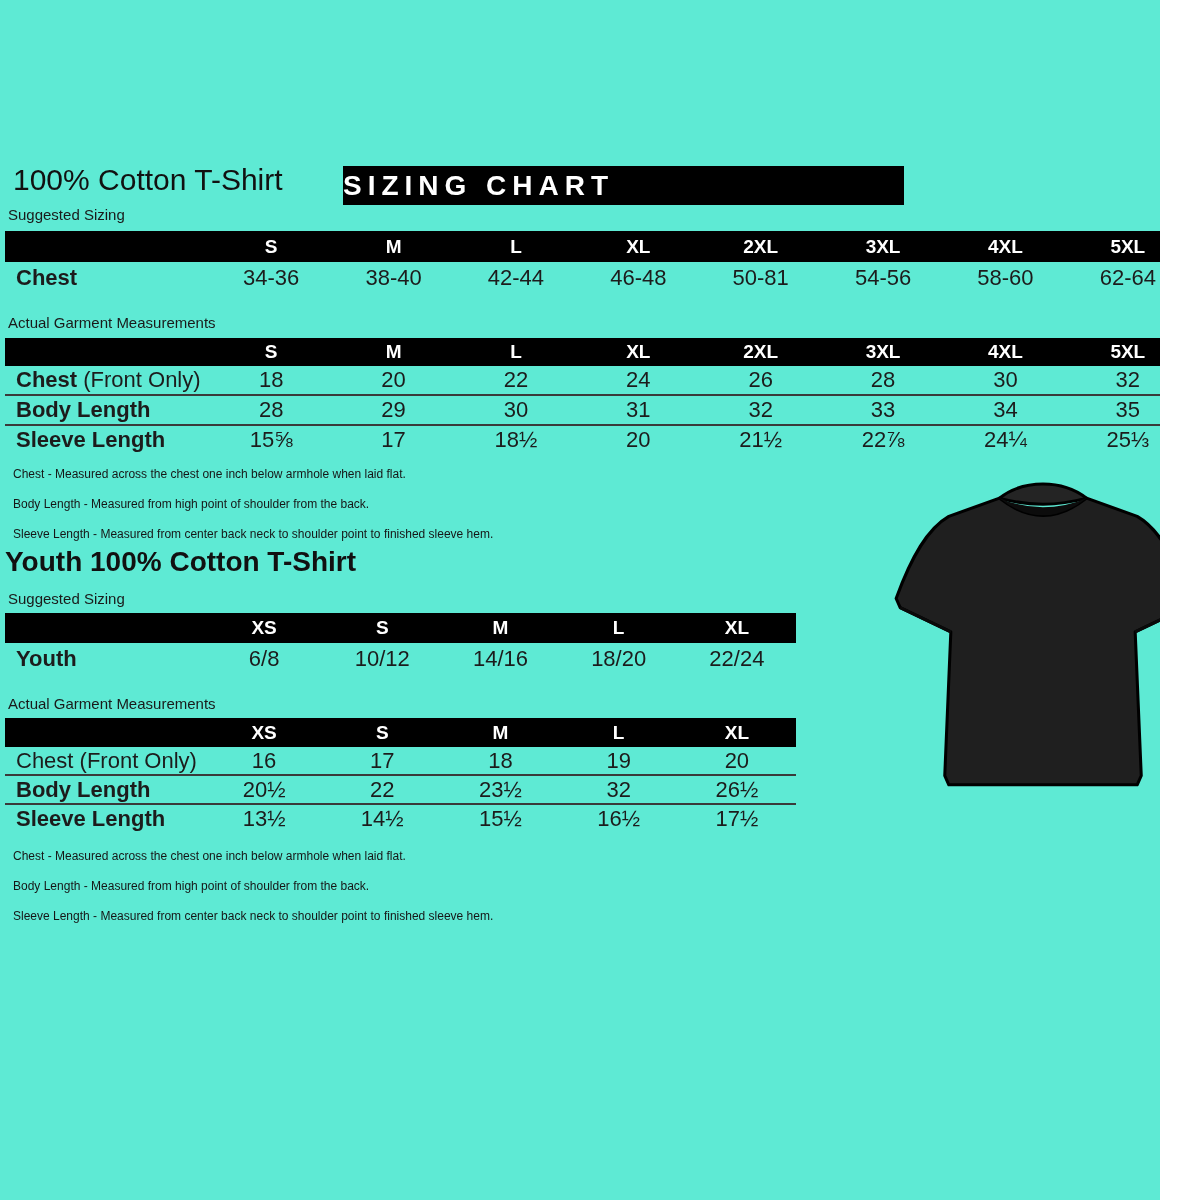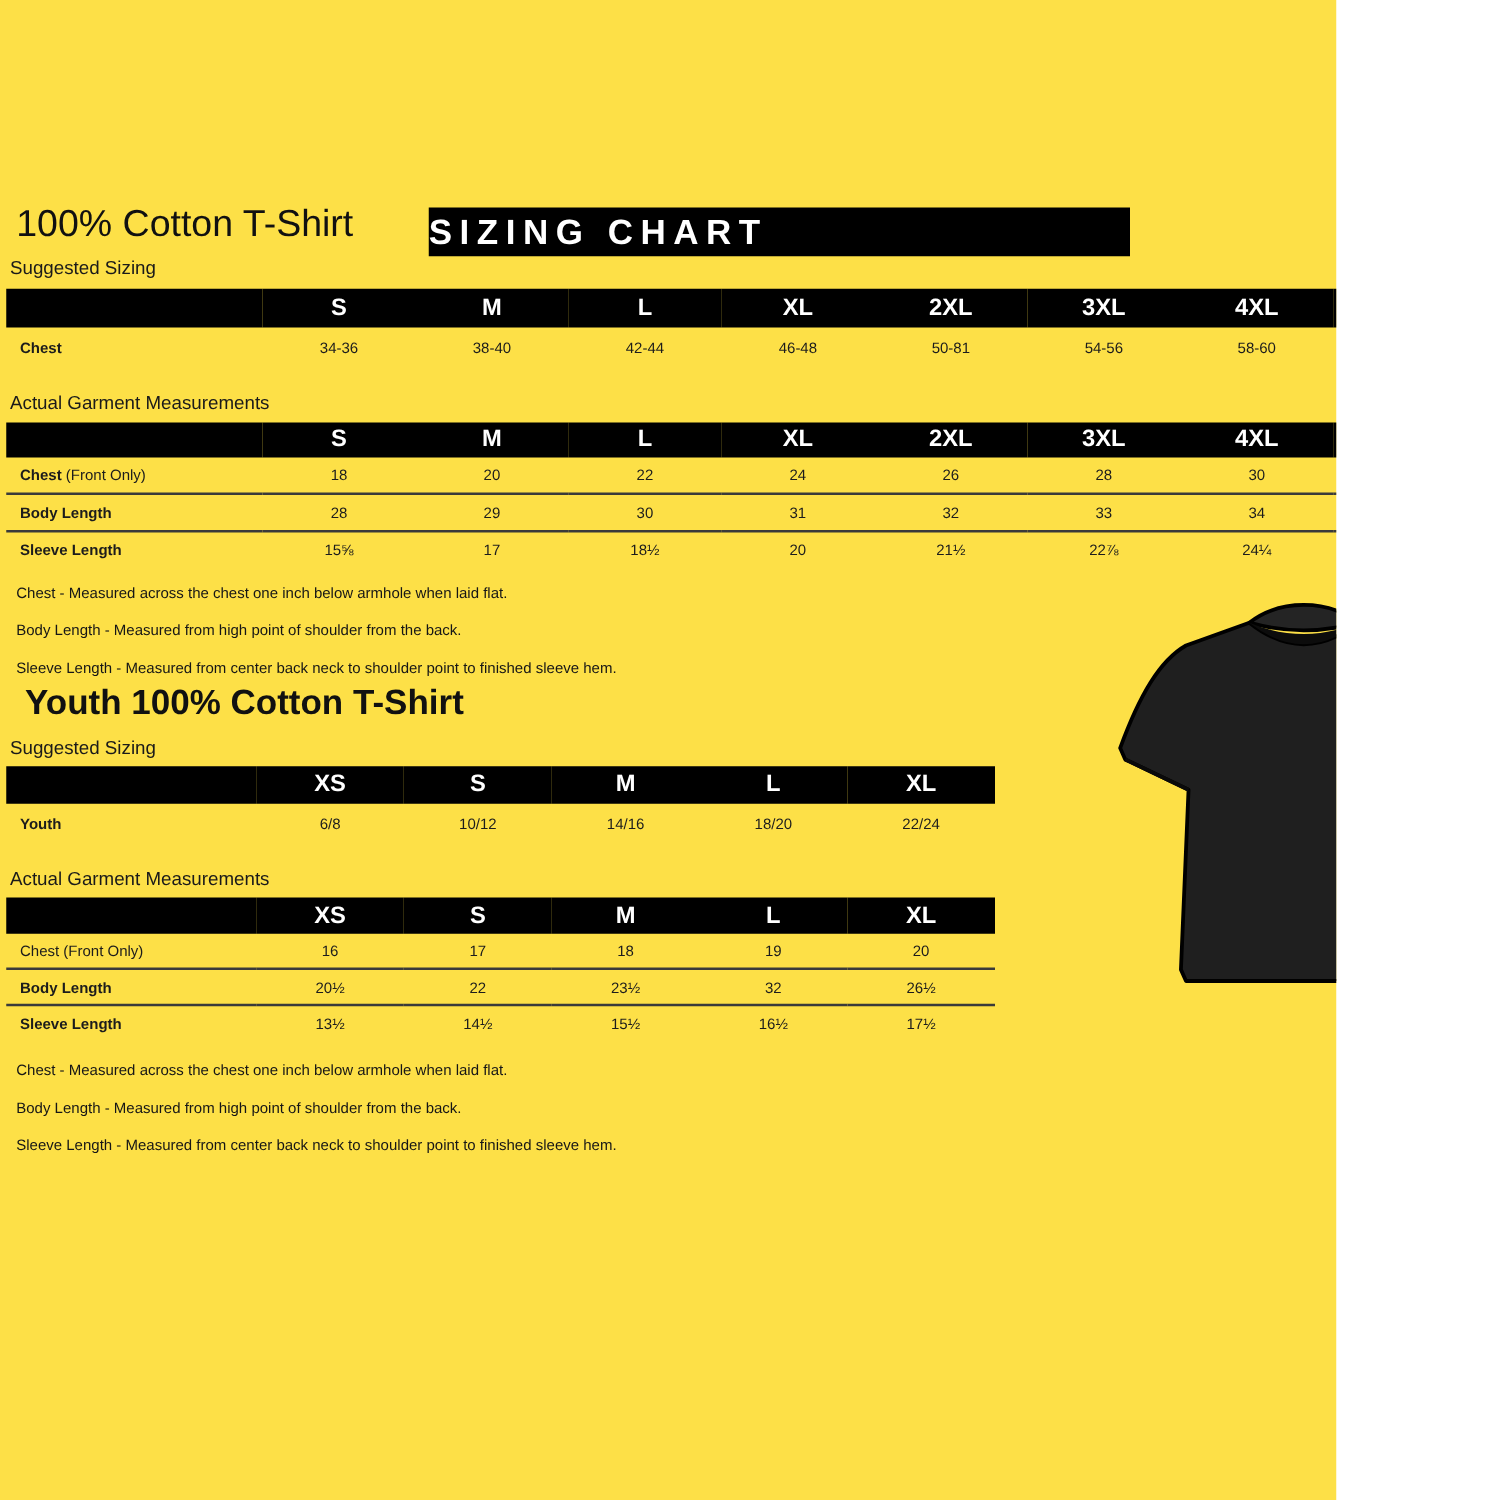--- a/index.html
+++ b/index.html
@@ -1,37 +1,37 @@
 <!DOCTYPE html>
 <html><head>
 <meta charset="utf-8">
 <style>
   html,body{margin:0;padding:0;background:#ffffff;}
-  #page{position:relative;width:1069px;height:1200px;background:#fde047;overflow:hidden;
+  #page{position:relative;width:1160px;height:1200px;background:#5eead4;overflow:hidden;
         font-family:"Liberation Sans", sans-serif;color:#1a1a1a;}
 
   .abs{position:absolute;}
 
   
   #main-title{left:13px;top:163px;font-size:30px;font-weight:400;letter-spacing:0;color:#111;}
   #banner{left:343px;top:166px;width:561px;height:39px;background:#000;color:#fff;
           font-size:28px;font-weight:700;letter-spacing:6px;text-align:left;line-height:40px;}
-  #youth-title{left:20px;top:546px;font-size:28px;font-weight:700;color:#111;}
+  #youth-title{left:5px;top:546px;font-size:28px;font-weight:700;color:#111;}
 
   .section-label{font-size:15px;color:#1a1a1a;}
   #sug-adult{left:8px;top:206px;}
   #agm-adult{left:8px;top:314px;}
   #sug-youth{left:8px;top:590px;}
   #agm-youth{left:8px;top:695px;}
 
   
   table{border-collapse:collapse;table-layout:fixed;}
   th,td{padding:0;vertical-align:middle;}
   thead th{background:#000;color:#fff;font-weight:700;font-size:19px;text-align:center;}
-  tbody td{font-size:12px;text-align:center;color:#1c1c1c;}
+  tbody td{font-size:22px;text-align:center;color:#1c1c1c;}
   td.lbl{text-align:left;padding-left:11px;}
   .b{font-weight:700;}
 
   #t-adult-sug{left:5px;top:231px;width:1184px;}
   #t-adult-sug thead th{height:31px;}
   #t-adult-sug tbody td{height:32px;}
 
   #t-adult-act{left:5px;top:338px;width:1184px;}
   #t-adult-act thead th{height:28px;}
   #t-adult-act tbody td{height:28px;}

